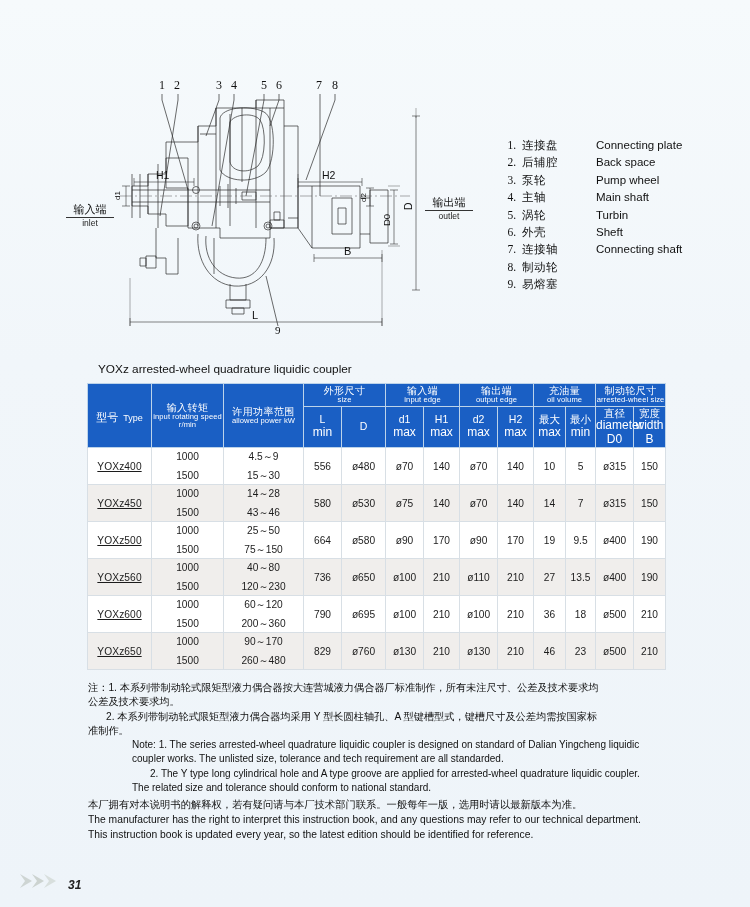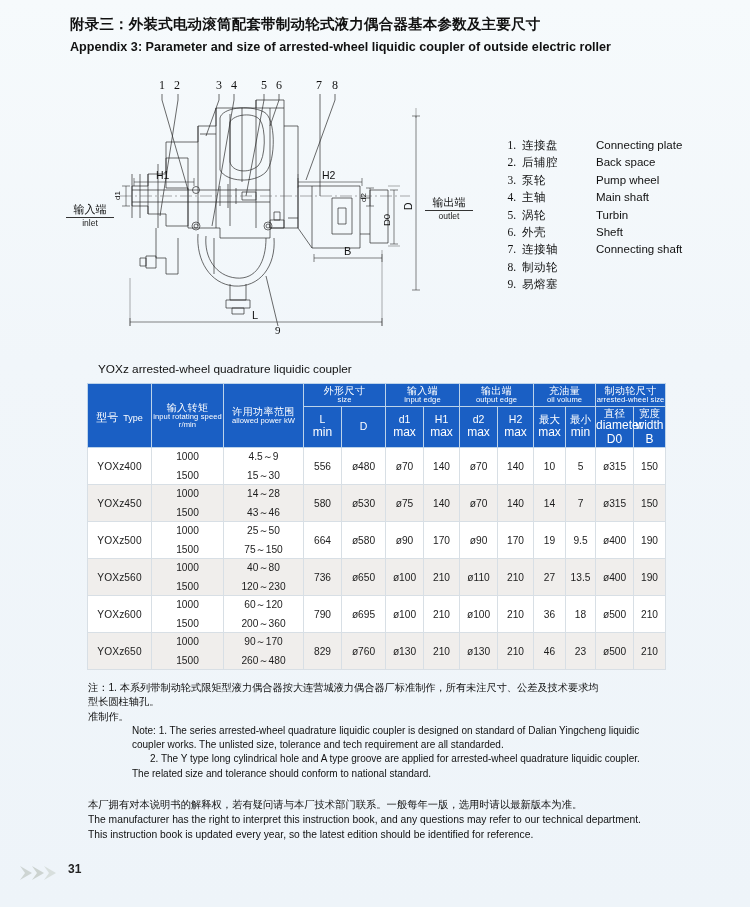--- a/index.html
+++ b/index.html
@@ -169,21 +169,21 @@
     text-align: center;
     font-size: 10.2px;
     color: #1c1c1c;
     padding: 0;
     background: #ffffff;
     font-family: "Liberation Sans", sans-serif;
   }
   tr.band-a td { background: #ffffff; }
   tr.band-b td { background: #f0eeec; }
 
-  td.model { font-size: 10.6px; letter-spacing: 0.1px; }
+  td.model { font-size: 10.6px; letter-spacing: 0.1px; text-decoration: underline; }
   td.stack {
     padding: 0;
     vertical-align: middle;
   }
   .sub2 {
     display: block;
     height: 17.5px;
     line-height: 17.5px;
   }
   .sub2.top { border-bottom: 1px solid transparent; }
@@ -223,40 +223,37 @@
   }
 
   
   .footer {
     position: absolute;
     left: 18px;
     top: 862px;
     width: 120px;
     height: 30px;
     display: flex;
-    align-items: flex-start;
+    align-items: flex-end;
+    font-style: italic;
   }
   .chevmark { display: block; }
   .page-num {
     font-size: 12px;
     font-weight: bold;
     color: #222;
     margin-left: 4px;
     font-family: "Liberation Sans", sans-serif;
   }
 </style>
 </head>
 <body>
 
 <div class="page">
 
-  <div class="title-block">
-    <div class="title-cn">附录三：外装式电动滚筒配套带制动轮式液力偶合器基本参数及主要尺寸</div>
-    <div class="title-en">Appendix 3: Parameter and size of arrested-wheel liquidic coupler of outside electric roller</div>
-  </div>
 
   <div class="diagram-area">
 
     <div class="callout-nums">
       <span class="cnum" style="left:89px;top:0;">1</span>
       <span class="cnum" style="left:104px;top:0;">2</span>
       <span class="cnum" style="left:146px;top:0;">3</span>
       <span class="cnum" style="left:161px;top:0;">4</span>
       <span class="cnum" style="left:191px;top:0;">5</span>
       <span class="cnum" style="left:206px;top:0;">6</span>
@@ -672,21 +669,22 @@
           <td>23</td>
           <td>ø500</td>
           <td>210</td>
         </tr>
       </tbody>
     </table>
   </div>
 
   <div class="notes">
     <div class="note-cn">注：1. 本系列带制动轮式限矩型液力偶合器按大连营城液力偶合器厂标准制作，所有未注尺寸、公差及技术要求均</div>
-    <div class="note-cn">型长圆柱轴孔。</div>
+    <div class="note-cn">公差及技术要求均。</div>
+    <div class="note-cn"><span class="indent"></span><span>2. 本系列带制动轮式限矩型液力偶合器均采用 Y 型长圆柱轴孔、A 型键槽型式，键槽尺寸及公差均需按国家标</span></div>
     <div class="note-cn">准制作。</div>
     <div class="note-en">Note: 1. The series arrested-wheel quadrature liquidic coupler is designed on standard of Dalian Yingcheng liquidic</div>
     <div class="note-en">coupler works. The unlisted size, tolerance and tech requirement are all standarded.</div>
     <div class="note-en"><span class="indent"></span><span>2. The Y type long cylindrical hole and A type groove are applied for arrested-wheel quadrature liquidic coupler.</span></div>
     <div class="note-en">The related size and tolerance should conform to national standard.</div>
   </div>
 
   <div class="closing">
     <div class="line">本厂拥有对本说明书的解释权，若有疑问请与本厂技术部门联系。一般每年一版，选用时请以最新版本为准。</div>
     <div class="line">The manufacturer has the right to interpret this instruction book, and any questions may refer to our technical department.</div>

